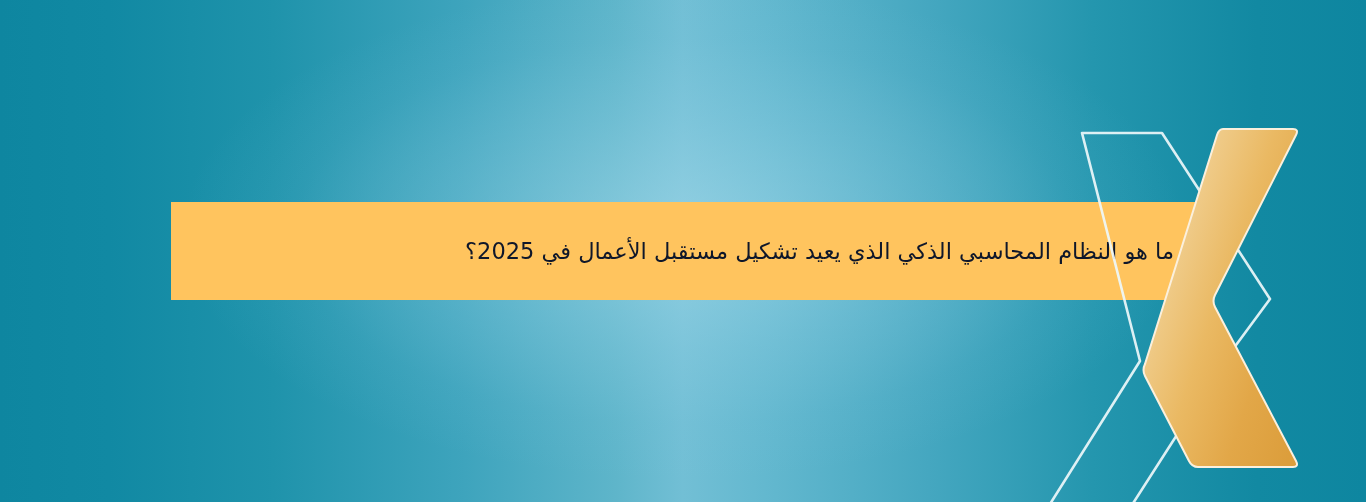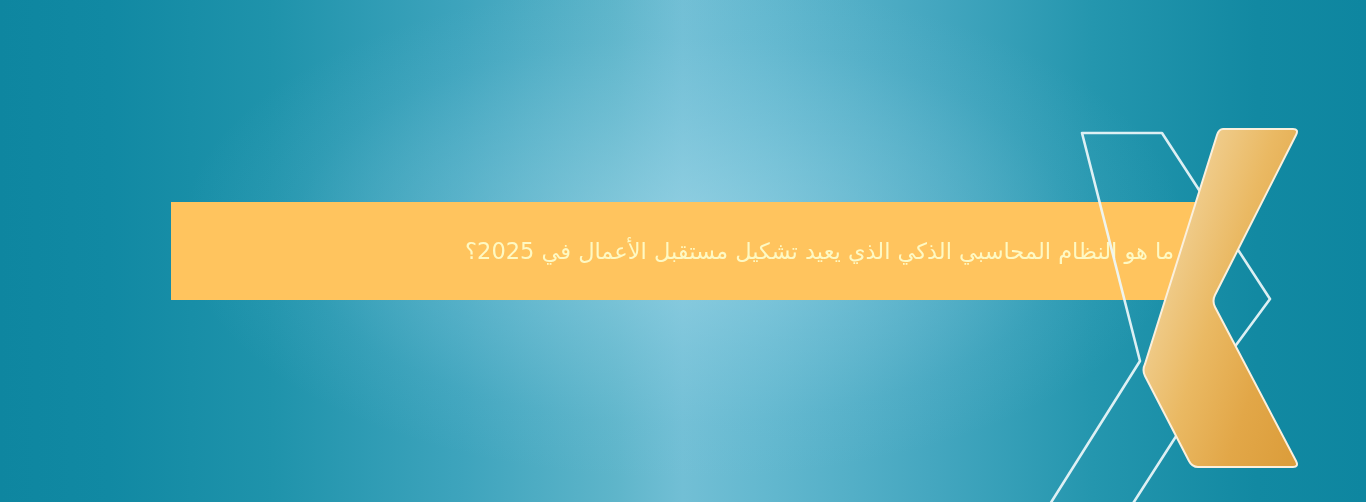--- a/index.html
+++ b/index.html
@@ -70,21 +70,21 @@
     justify-content: flex-start;
     direction: rtl;
     box-sizing: border-box;
     padding-right: 26px;
     z-index: 6;
   }
   .headline-text {
     font-size: 22.5px;
     font-weight: 400;
     line-height: 1.45;
-    color: #fef9c3;
+    color: #0f172a;
     letter-spacing: 0px;
     white-space: nowrap;
     font-family: "DejaVu Sans", "Liberation Sans", sans-serif;
   }
 
   
   .logo-x {
     position: absolute;
     left: 985px;
     top: 110px;

